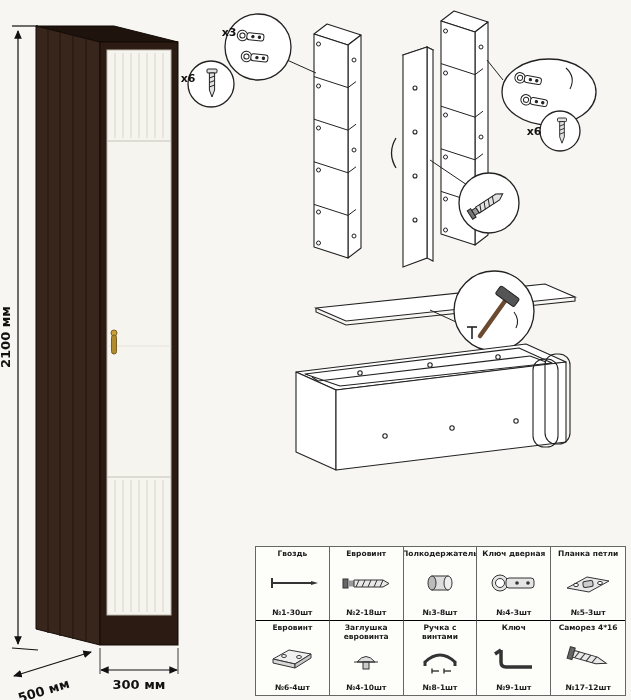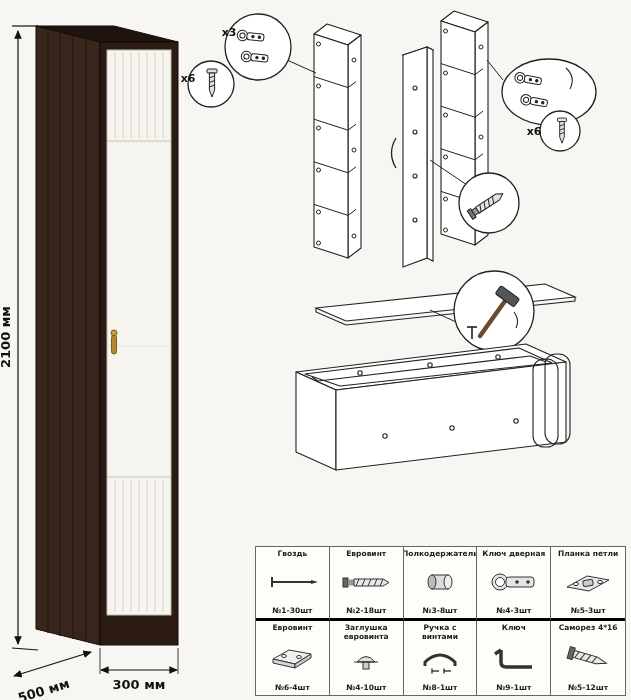--- a/index.html
+++ b/index.html
@@ -10,21 +10,21 @@
   }
   #scene{position:absolute;left:0;top:0;}
   svg text{font-family:"DejaVu Sans",sans-serif;}
 
   .parts-table{
     position:absolute;left:255px;top:546px;width:371px;height:150px;
     display:grid;grid-template-columns:repeat(5,1fr);grid-template-rows:1fr 1fr;
     background:#fdfdfa;border:1px solid #666;box-sizing:border-box;
   }
   .cell{
-    border-right:1px solid #666;border-bottom:3px solid #000000;
+    border-right:1px solid #666;border-bottom:1px solid #000000;
     display:flex;flex-direction:column;align-items:center;justify-content:space-between;
     padding:3px 1px 3px;box-sizing:border-box;overflow:hidden;text-align:center;
   }
   .cell:nth-child(5n){border-right:none;}
   .cell:nth-child(n+6){border-bottom:none;}
   .pname{font-size:7.5px;font-weight:bold;color:#1b1b1b;line-height:1.15;}
   .pqty{font-size:7.5px;color:#1b1b1b;white-space:nowrap;font-weight:bold;}
   .picon{flex:1;display:flex;align-items:center;justify-content:center;}
 </style>
 </head>
@@ -354,16 +354,16 @@
     <div class="pname">Саморез 4*16</div>
     <div class="picon">
       <svg width="54" height="28" viewBox="0 0 54 28">
         <g transform="rotate(16 27 14)">
           <rect x="7" y="8" width="5" height="12" fill="#666" stroke="#333"></rect>
           <path d="M12,10.5 h24 l10,3.5 -10,3.5 h-24 z" fill="#e8e8e8" stroke="#333"></path>
           <path d="M17,10.5 l-3,7 M23,10.5 l-3,7 M29,10.5 l-3,7 M35,10.5 l-3,7" stroke="#333" stroke-width="1"></path>
         </g>
       </svg>
     </div>
-    <div class="pqty">№5-12шт</div>
+    <div class="pqty">№17-12шт</div>
   </div>
 
 </div>
 
 </body></html>

